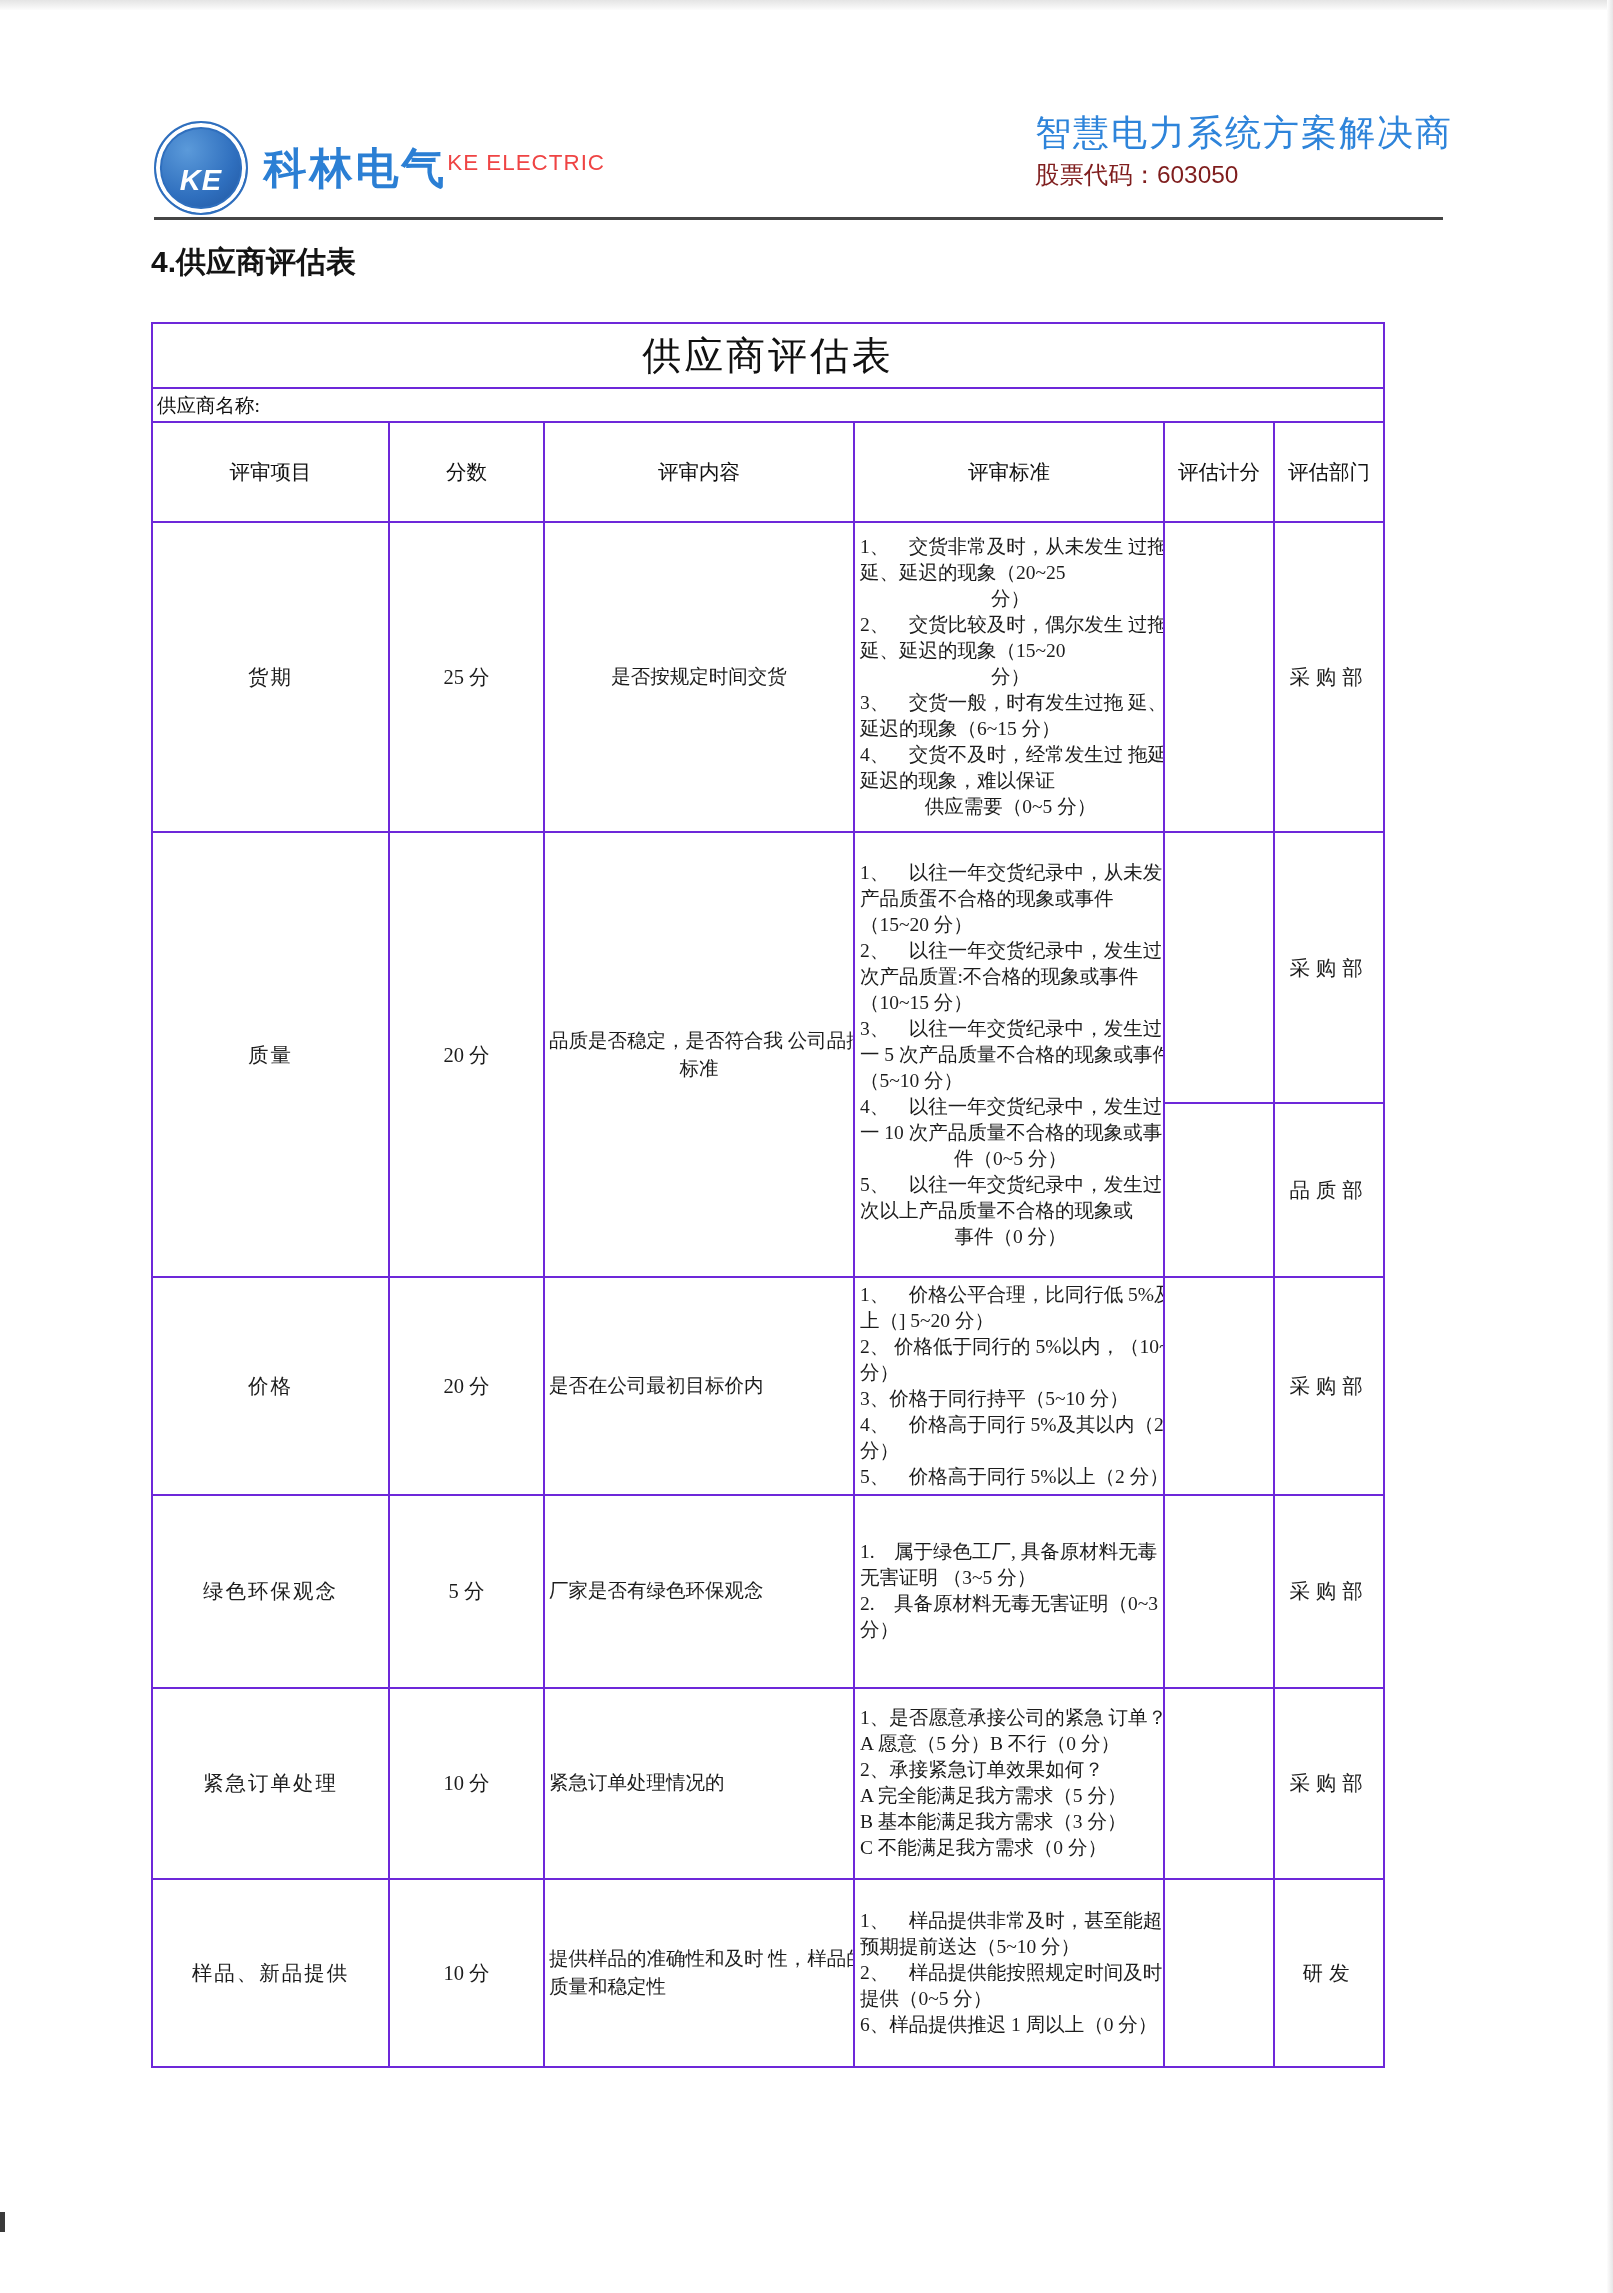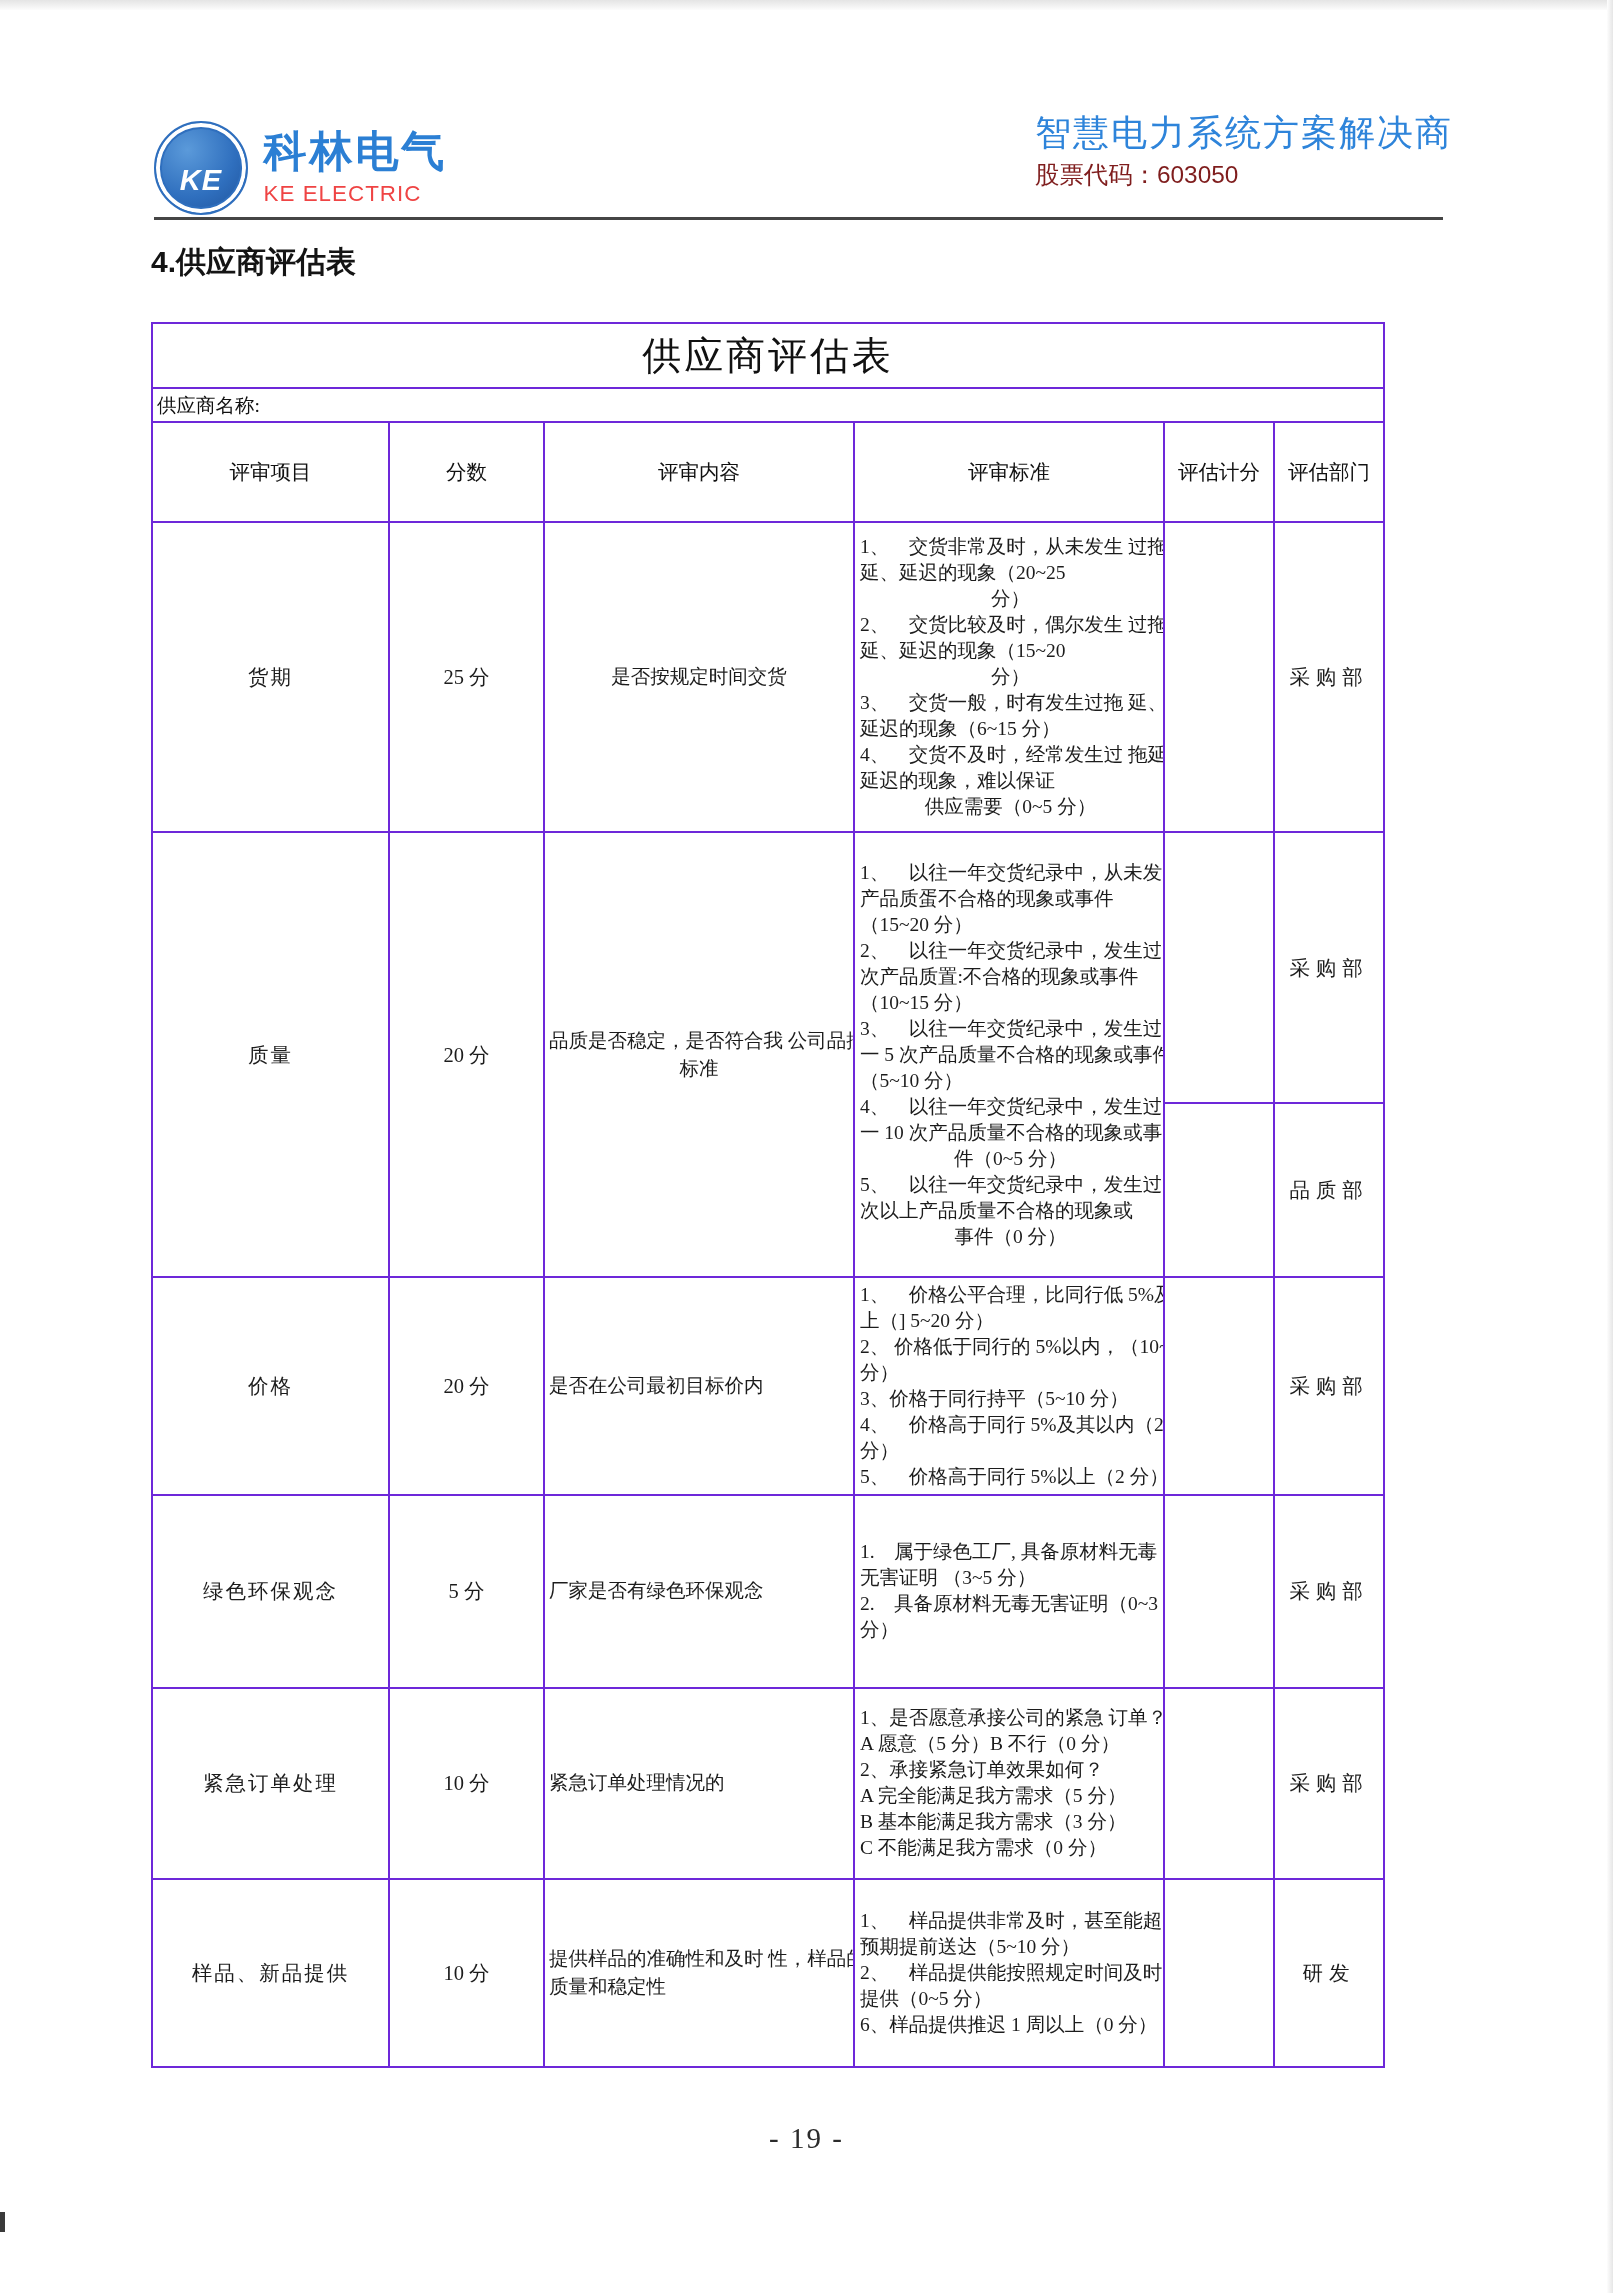--- a/index.html
+++ b/index.html
@@ -15,21 +15,21 @@
 
   
   .logo-wrap { position:absolute; left:154px; top:121px; display:flex; align-items:center; }
   .logo-mark {
     width:90px; height:90px; border-radius:50%;
     background:radial-gradient(circle at 35% 30%, #5b9ada 0%, #2f6fbe 55%, #1d4f97 100%);
     border:2px solid #2f6fbe; box-shadow:inset 0 0 0 3.9px #ffffff, inset 0 0 0 5.9px #2f6fbe;
     display:flex; align-items:flex-end; justify-content:center;
   }
   .logo-mono { color:#ffffff; font-family:"Liberation Sans","DejaVu Sans",sans-serif; font-weight:bold; font-size:29px; font-style:italic; letter-spacing:1px; margin-bottom:15.6px; }
-  .logo-text { margin-left:15.6px; display:flex; flex-direction:column; }
+  .logo-text { margin-left:15.6px; display:flex; flex-direction:row; }
   .company-cn { color:#2b7fd4; font-family:"Liberation Sans","DejaVu Sans",sans-serif; font-weight:bold; font-size:43px; line-height:47px; letter-spacing:2.9px; }
   .company-en { color:#ef4444; font-family:"Liberation Sans","DejaVu Sans",sans-serif; font-size:22.4px; line-height:29px; letter-spacing:1px; margin-top:3.9px; }
 
   .head-right { position:absolute; right:160px; top:111px; display:flex; flex-direction:column; align-items:flex-start; }
   .tagline   { color:#2e84da; font-family:"Liberation Sans","DejaVu Sans",sans-serif; font-size:36px; line-height:43px; letter-spacing:2px; }
   .stockcode { color:#7f1d1d; font-family:"Liberation Sans","DejaVu Sans",sans-serif; font-size:24.4px; line-height:29px; margin-top:6px; }
 
   .head-rule { position:absolute; left:154px; top:217px; width:1289px; height:2.9px; background:#454545; }
 
   .section-heading { position:absolute; left:151px; top:242px; font-family:"Liberation Sans","DejaVu Sans",sans-serif; font-weight:bold; font-size:30px; color:#141414; }
@@ -230,16 +230,15 @@
         <div class="ln">2、　样品提供能按照规定时间及时</div>
         <div class="ln">提供（0~5 分）</div>
         <div class="ln">6、样品提供推迟 1 周以上（0 分）</div>
       </td>
       <td></td>
       <td class="dept">研发</td>
     </tr>
   </tbody>
     </table>
 
-  <div class="page-num">- 19 -</div>
 
 </div>
 
 
 </body></html>

